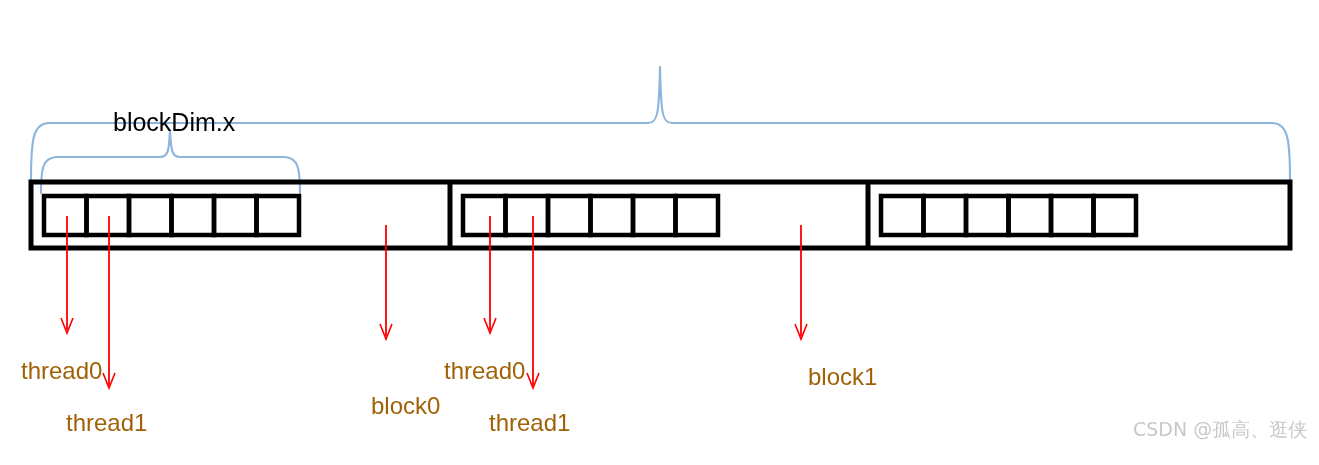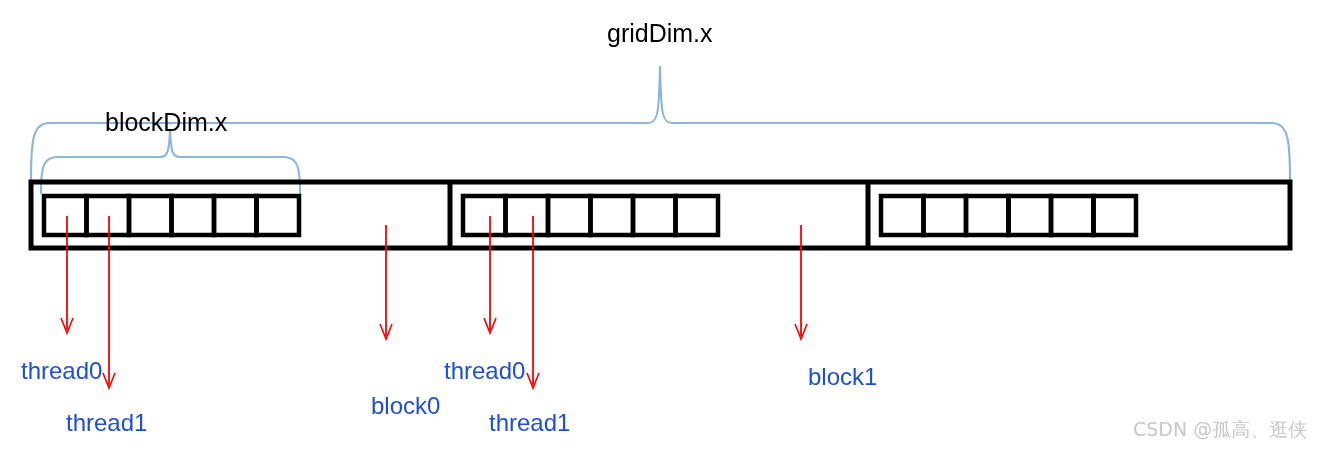--- a/index.html
+++ b/index.html
@@ -29,21 +29,21 @@
     position: absolute;
     white-space: nowrap;
     line-height: 1;
   }
   .lbl-dim {
     color: #000000;
     font-size: 25px;
     font-family: "Liberation Sans", sans-serif;
   }
   .lbl-red {
-    color: #1d4ed8;
+    color: #a16207;
     font-size: 24px;
     font-family: "Liberation Sans", sans-serif;
   }
   .watermark {
     position: absolute;
     color: #C8C8C8;
     font-size: 19px;
     font-family: "DejaVu Sans", sans-serif;
     white-space: nowrap;
   }
@@ -134,23 +134,22 @@
         <path d="M 527 373 L 533 388 L 539 373" stroke-width="1.6"></path>
       </g>
 
       <g>
         <line x1="801" y1="225" x2="801" y2="336"></line>
         <path d="M 795 324 L 801 339 L 807 324" stroke-width="1.6"></path>
       </g>
     </g>
   </svg>
 
-  <div class="lbl lbl-dim" style="left:607px; top:21px;">gridDim.x</div>
 
-  <div class="lbl lbl-dim" style="left:105px; top:110px;">blockDim.x</div>
+  <div class="lbl lbl-dim" style="left:113px; top:110px;">blockDim.x</div>
 
   <div class="lbl lbl-red" style="left:21px; top:359px;">thread0</div>
 
   <div class="lbl lbl-red" style="left:66px; top:411px;">thread1</div>
 
   <div class="lbl lbl-red" style="left:371px; top:365px;margin-top:29px;">block0</div>
 
   <div class="lbl lbl-red" style="left:444px; top:359px;">thread0</div>
 
   <div class="lbl lbl-red" style="left:489px; top:411px;">thread1</div>

